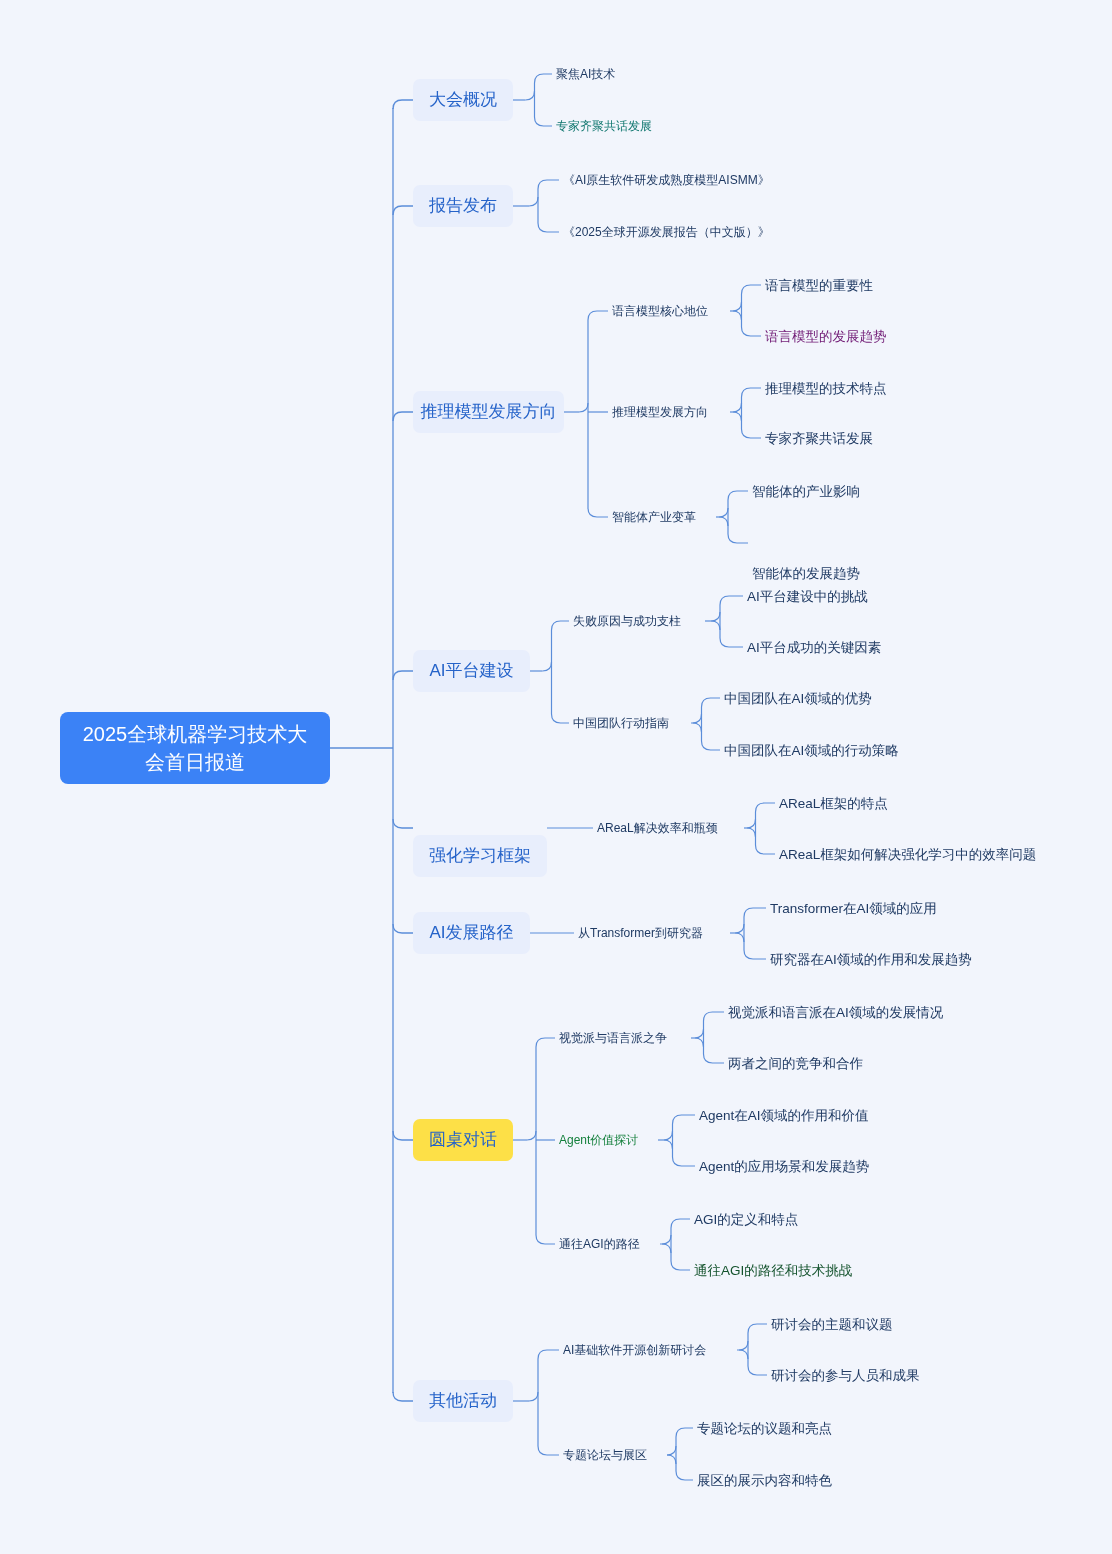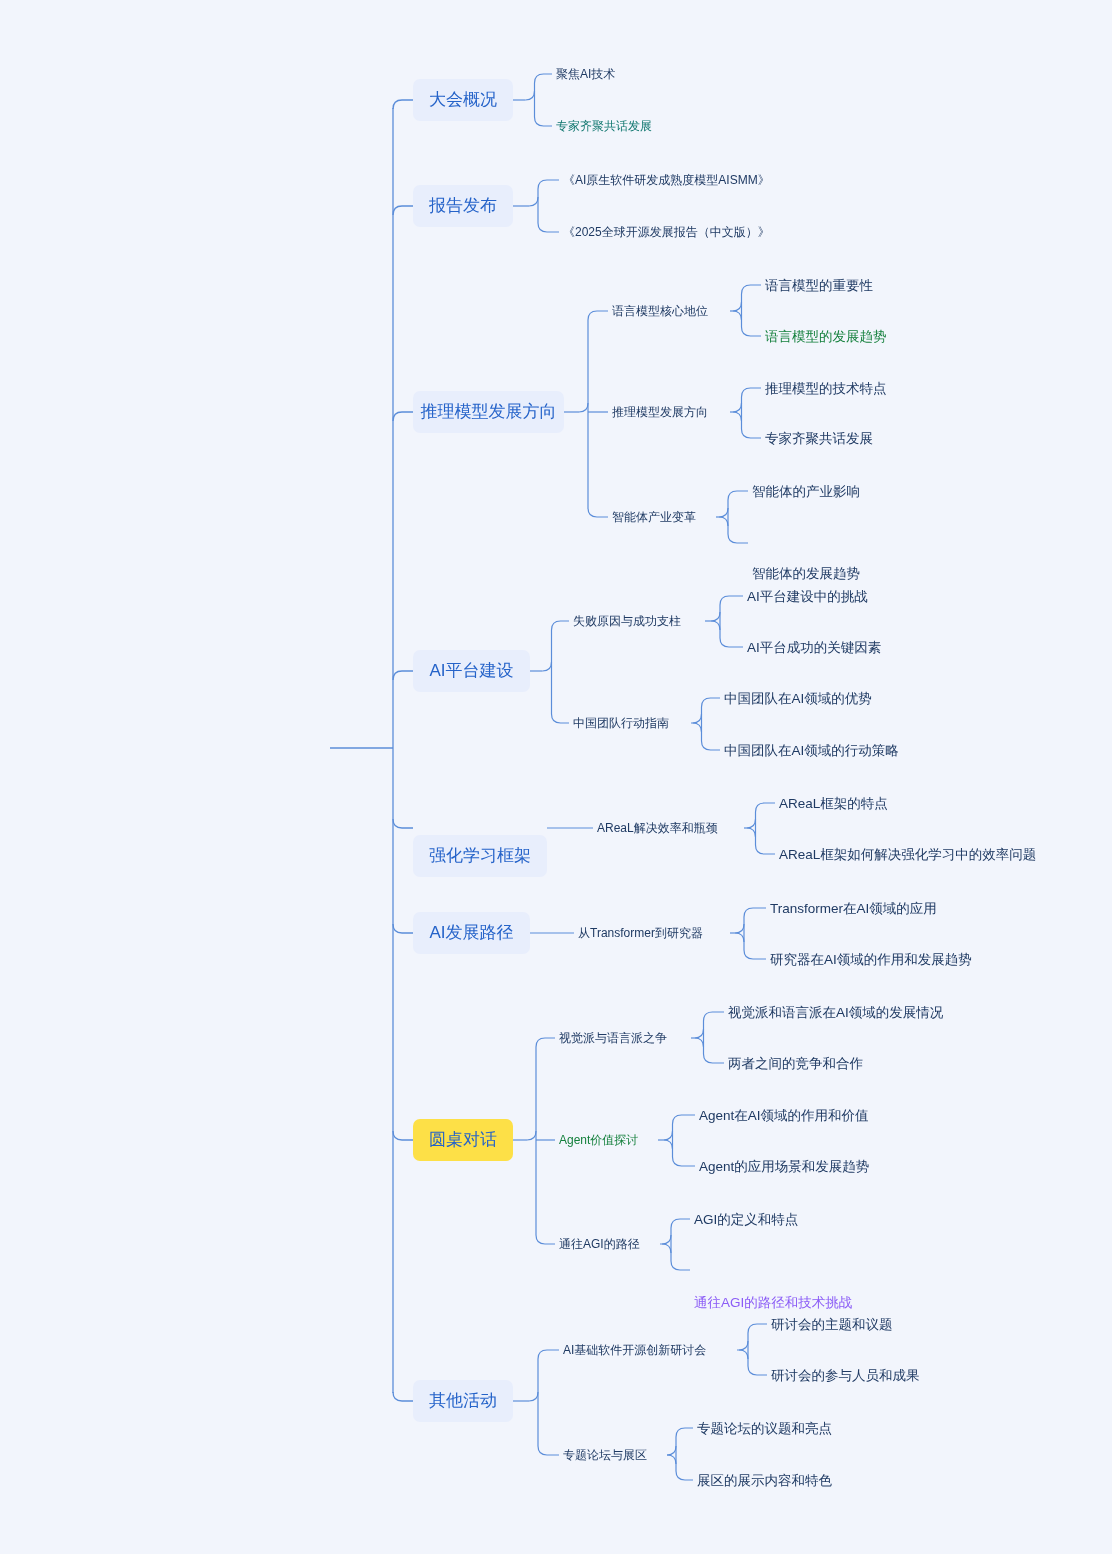--- a/index.html
+++ b/index.html
@@ -186,30 +186,32 @@
       <path d="M 739 1350 Q 748 1350 748 1359" fill="none" stroke="#5b8dd9" stroke-width="1.2"></path>
       <path d="M 748 1333 Q 748 1324 757 1324 L 767 1324" fill="none" stroke="#5b8dd9" stroke-width="1.2"></path>
       <path d="M 748 1366 Q 748 1375 757 1375 L 767 1375" fill="none" stroke="#5b8dd9" stroke-width="1.2"></path>
       <path d="M 667 1455 L 667 1455" fill="none" stroke="#5b8dd9" stroke-width="1.2"></path>
       <path d="M 676 1437 L 676 1471" fill="none" stroke="#5b8dd9" stroke-width="1.2"></path>
       <path d="M 667 1455 Q 676 1455 676 1446" fill="none" stroke="#5b8dd9" stroke-width="1.2"></path>
       <path d="M 667 1455 Q 676 1455 676 1464" fill="none" stroke="#5b8dd9" stroke-width="1.2"></path>
       <path d="M 676 1437 Q 676 1428 685 1428 L 693 1428" fill="none" stroke="#5b8dd9" stroke-width="1.2"></path>
       <path d="M 676 1471 Q 676 1480 685 1480 L 693 1480" fill="none" stroke="#5b8dd9" stroke-width="1.2"></path>
     </svg>
+<div class="node root-node" style="left: 60px; top: 712px; width: 270px; height: 72px; background: rgb(59, 130, 246); color: rgb(255, 255, 255);">2025全球机器学习技术大
+会首日报道</div>
     <div class="node l1-node" style="left: 413px; top: 79px; width: 100px; height: 42px; background: rgb(232, 238, 252); color: rgb(37, 99, 201);">大会概况</div>
     <div class="node l2-node" style="left: 556px; top: 64px; width: 70px; height: 20px; color: rgb(31, 58, 99);">聚焦AI技术</div>
     <div class="node l2-node" style="left: 556px; top: 116px; width: 112px; height: 20px; color: #0f766e;">专家齐聚共话发展</div>
     <div class="node l1-node" style="left: 413px; top: 185px; width: 100px; height: 42px; background: rgb(232, 238, 252); color: rgb(37, 99, 201);">报告发布</div>
     <div class="node l2-node" style="left: 563px; top: 170px; width: 242px; height: 20px; color: rgb(31, 58, 99);">《AI原生软件研发成熟度模型AISMM》</div>
     <div class="node l2-node" style="left: 563px; top: 222px; width: 242px; height: 20px; color: rgb(31, 58, 99);">《2025全球开源发展报告（中文版）》</div>
     <div class="node l1-node" style="left: 413px; top: 391px; width: 151px; height: 42px; background: rgb(232, 238, 252); color: rgb(37, 99, 201);">推理模型发展方向</div>
     <div class="node l2-node" style="left: 612px; top: 301px; width: 112px; height: 20px; color: rgb(31, 58, 99);">语言模型核心地位</div>
     <div class="node l3-node" style="left: 765px; top: 275px; width: 108px; height: 20px; color: rgb(31, 58, 99);">语言模型的重要性</div>
-    <div class="node l3-node" style="left: 765px; top: 326px; width: 122px; height: 20px; color: #15803d;">语言模型的发展趋势</div>
+    <div class="node l3-node" style="left: 765px; top: 326px; width: 122px; height: 20px; color: #701a75;">语言模型的发展趋势</div>
     <div class="node l2-node" style="left: 612px; top: 402px; width: 112px; height: 20px; color: rgb(31, 58, 99);">推理模型发展方向</div>
     <div class="node l3-node" style="left: 765px; top: 378px; width: 122px; height: 20px; color: rgb(31, 58, 99);">推理模型的技术特点</div>
     <div class="node l3-node" style="left: 765px; top: 428px; width: 122px; height: 20px; color: rgb(31, 58, 99);">专家齐聚共话发展</div>
     <div class="node l2-node" style="left: 612px; top: 507px; width: 98px; height: 20px; color: rgb(31, 58, 99);">智能体产业变革</div>
     <div class="node l3-node" style="left: 752px; top: 481px; width: 108px; height: 20px; color: rgb(31, 58, 99);">智能体的产业影响</div>
     <div class="node l3-node" style="left: 752px; top: 533px; width: 108px; height: 20px; color: rgb(31, 58, 99); margin-top: 30px;">智能体的发展趋势</div>
     <div class="node l1-node" style="left: 413px; top: 650px; width: 117px; height: 42px; background: rgb(232, 238, 252); color: rgb(37, 99, 201);">AI平台建设</div>
     <div class="node l2-node" style="left: 573px; top: 611px; width: 126px; height: 20px; color: rgb(31, 58, 99);">失败原因与成功支柱</div>
     <div class="node l3-node" style="left: 747px; top: 586px; width: 121px; height: 20px; color: rgb(31, 58, 99);">AI平台建设中的挑战</div>
     <div class="node l3-node" style="left: 747px; top: 637px; width: 135px; height: 20px; color: rgb(31, 58, 99);">AI平台成功的关键因素</div>
@@ -226,21 +228,21 @@
     <div class="node l3-node" style="left: 770px; top: 949px; width: 202px; height: 20px; color: rgb(31, 58, 99);">研究器在AI领域的作用和发展趋势</div>
     <div class="node l1-node" style="left: 413px; top: 1119px; width: 100px; height: 42px; background: #fde047; color: rgb(37, 99, 201);">圆桌对话</div>
     <div class="node l2-node" style="left: 559px; top: 1028px; width: 126px; height: 20px; color: rgb(31, 58, 99);">视觉派与语言派之争</div>
     <div class="node l3-node" style="left: 728px; top: 1002px; width: 216px; height: 20px; color: rgb(31, 58, 99);">视觉派和语言派在AI领域的发展情况</div>
     <div class="node l3-node" style="left: 728px; top: 1053px; width: 135px; height: 20px; color: rgb(31, 58, 99);">两者之间的竞争和合作</div>
     <div class="node l2-node" style="left: 559px; top: 1130px; width: 93px; height: 20px; color: #15803d;">Agent价值探讨</div>
     <div class="node l3-node" style="left: 699px; top: 1105px; width: 170px; height: 20px; color: rgb(31, 58, 99);">Agent在AI领域的作用和价值</div>
     <div class="node l3-node" style="left: 699px; top: 1156px; width: 171px; height: 20px; color: rgb(31, 58, 99);">Agent的应用场景和发展趋势</div>
     <div class="node l2-node" style="left: 559px; top: 1234px; width: 95px; height: 20px; color: rgb(31, 58, 99);">通往AGI的路径</div>
     <div class="node l3-node" style="left: 694px; top: 1209px; width: 105px; height: 20px; color: rgb(31, 58, 99);">AGI的定义和特点</div>
-    <div class="node l3-node" style="left: 694px; top: 1292px; width: 159px; height: 20px; color: #8b5cf6; text-align: center;">通往AGI的路径和技术挑战</div>
+    <div class="node l3-node" style="left: 694px; top: 1260px; width: 159px; height: 20px; color: #14532d; text-align: center;">通往AGI的路径和技术挑战</div>
     <div class="node l1-node" style="left: 413px; top: 1380px; width: 100px; height: 42px; background: rgb(232, 238, 252); color: rgb(37, 99, 201);">其他活动</div>
     <div class="node l2-node" style="left: 563px; top: 1340px; width: 168px; height: 20px; color: rgb(31, 58, 99);">AI基础软件开源创新研讨会</div>
     <div class="node l3-node" style="left: 771px; top: 1314px; width: 122px; height: 20px; color: rgb(31, 58, 99);">研讨会的主题和议题</div>
     <div class="node l3-node" style="left: 771px; top: 1365px; width: 149px; height: 20px; color: rgb(31, 58, 99);">研讨会的参与人员和成果</div>
     <div class="node l2-node" style="left: 563px; top: 1445px; width: 98px; height: 20px; color: rgb(31, 58, 99);">专题论坛与展区</div>
     <div class="node l3-node" style="left: 697px; top: 1418px; width: 135px; height: 20px; color: rgb(31, 58, 99);">专题论坛的议题和亮点</div>
     <div class="node l3-node" style="left: 697px; top: 1470px; width: 135px; height: 20px; color: rgb(31, 58, 99);">展区的展示内容和特色</div>
   </div>
 
 </body></html>

